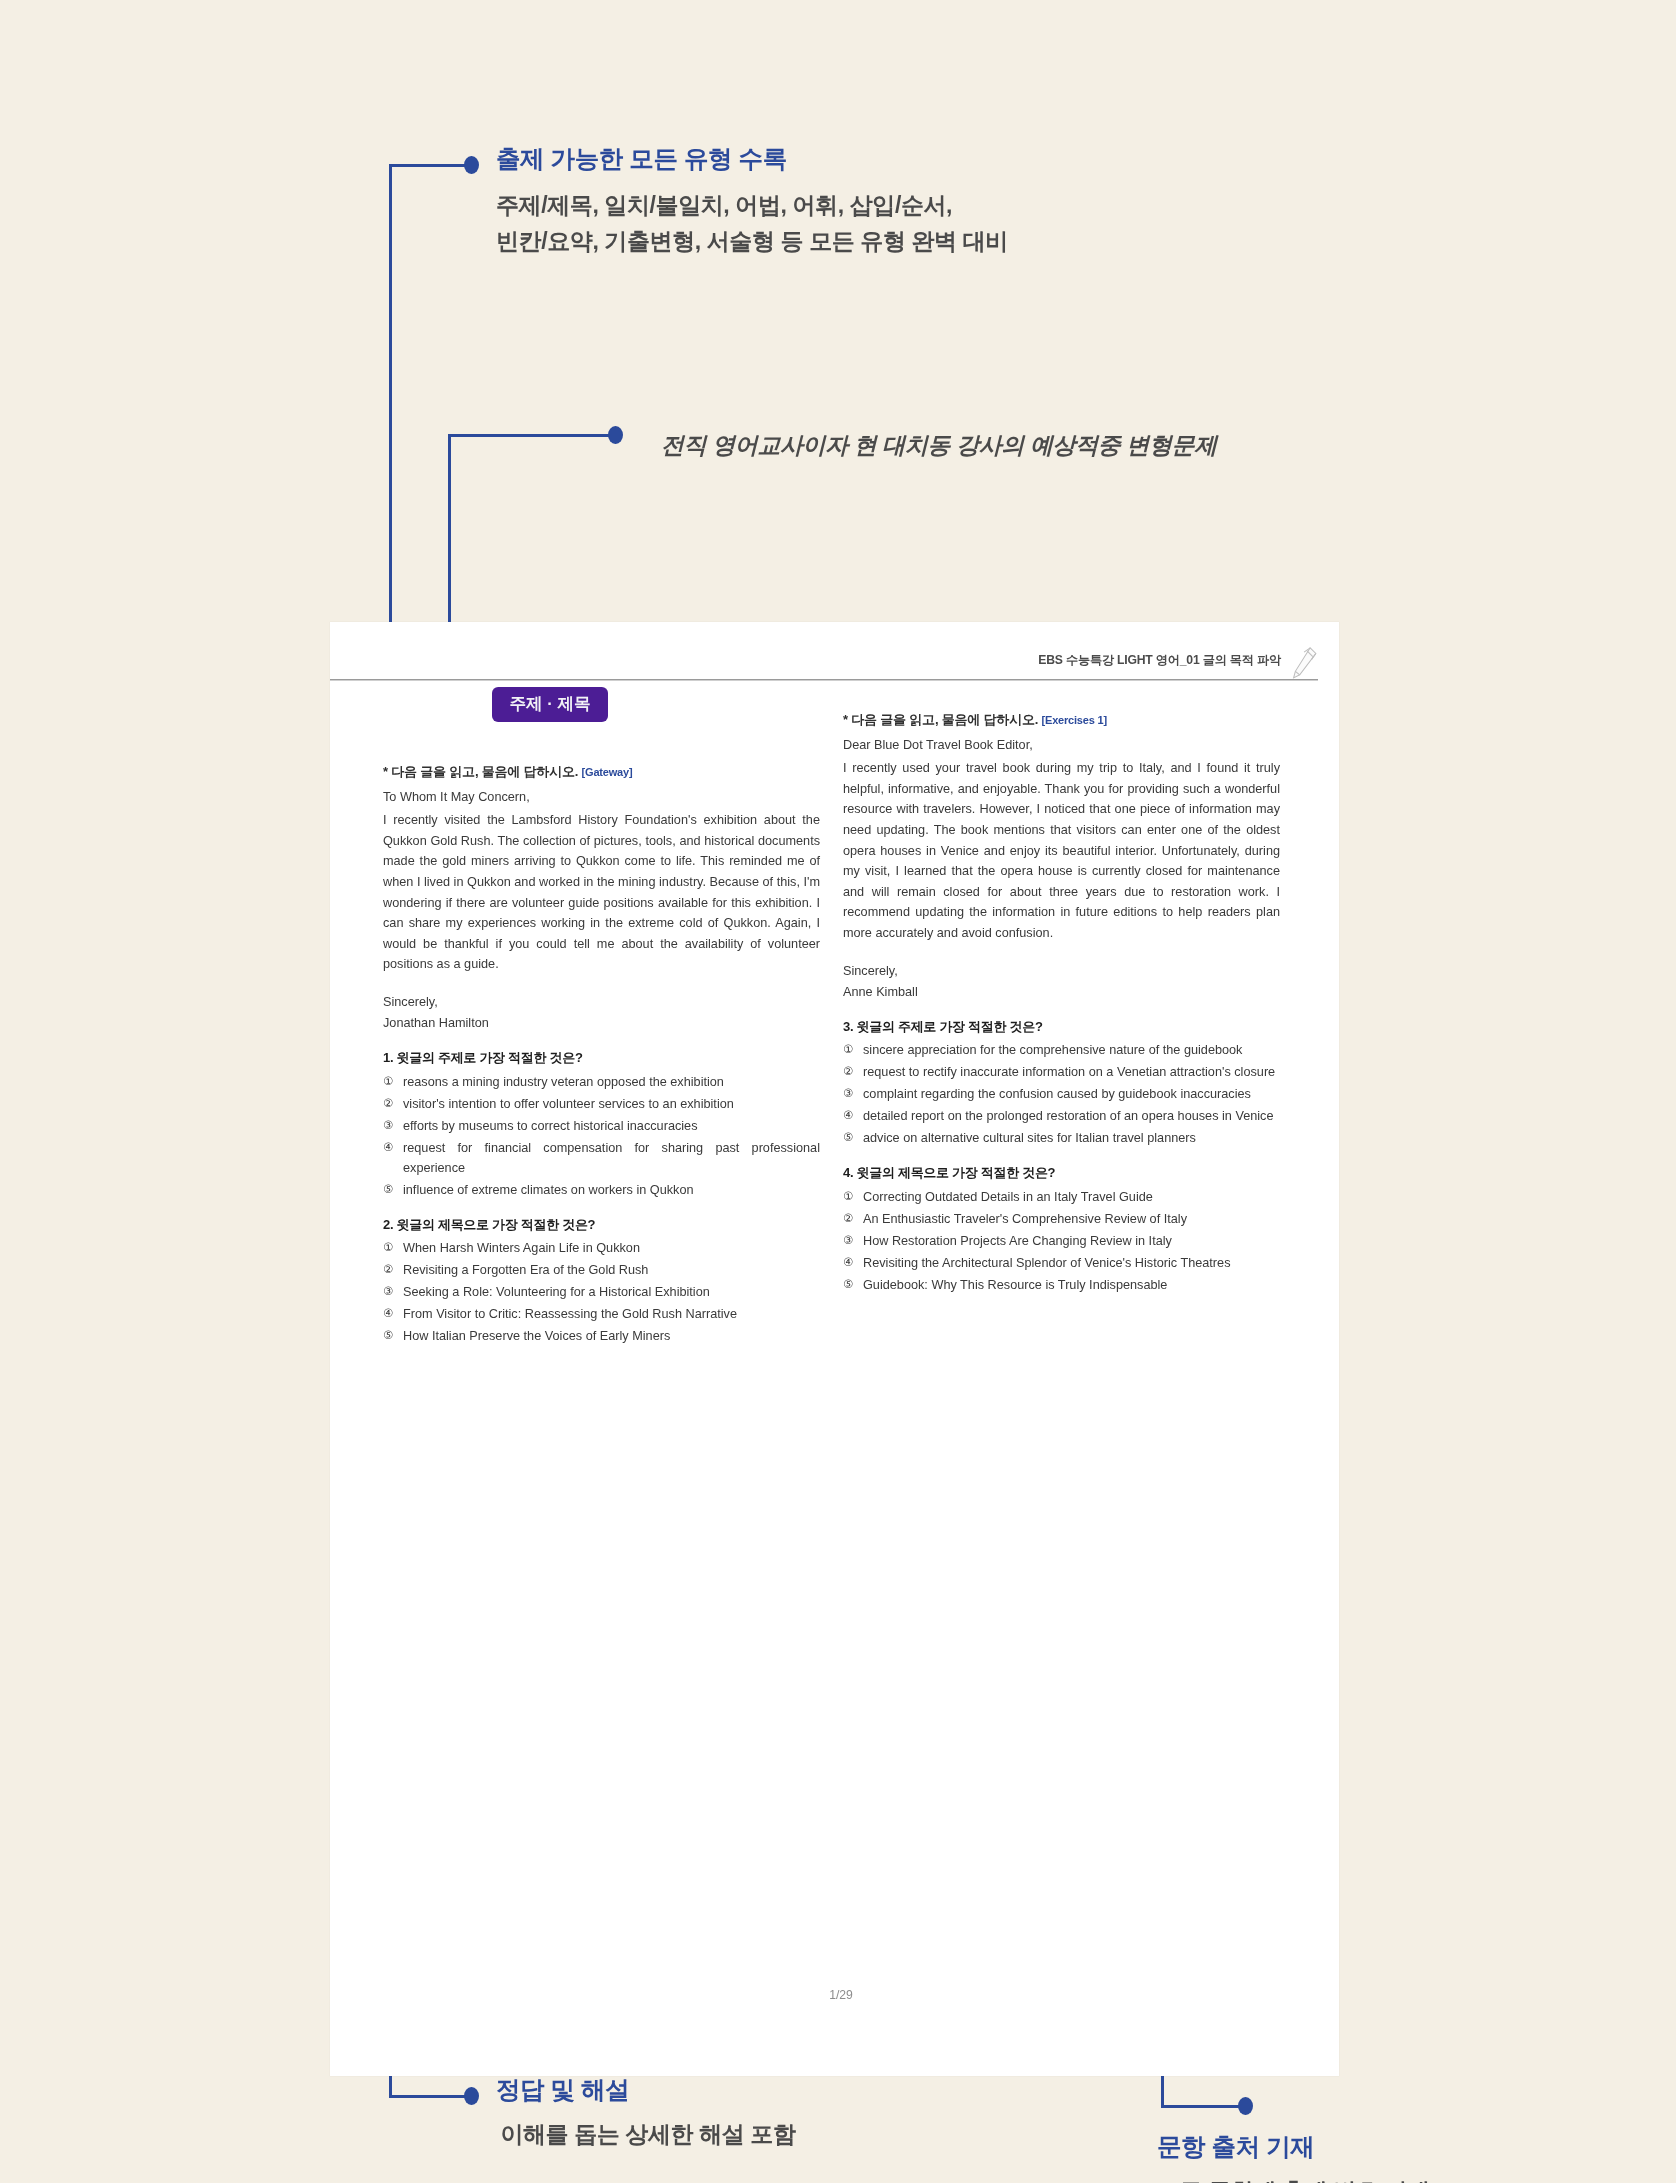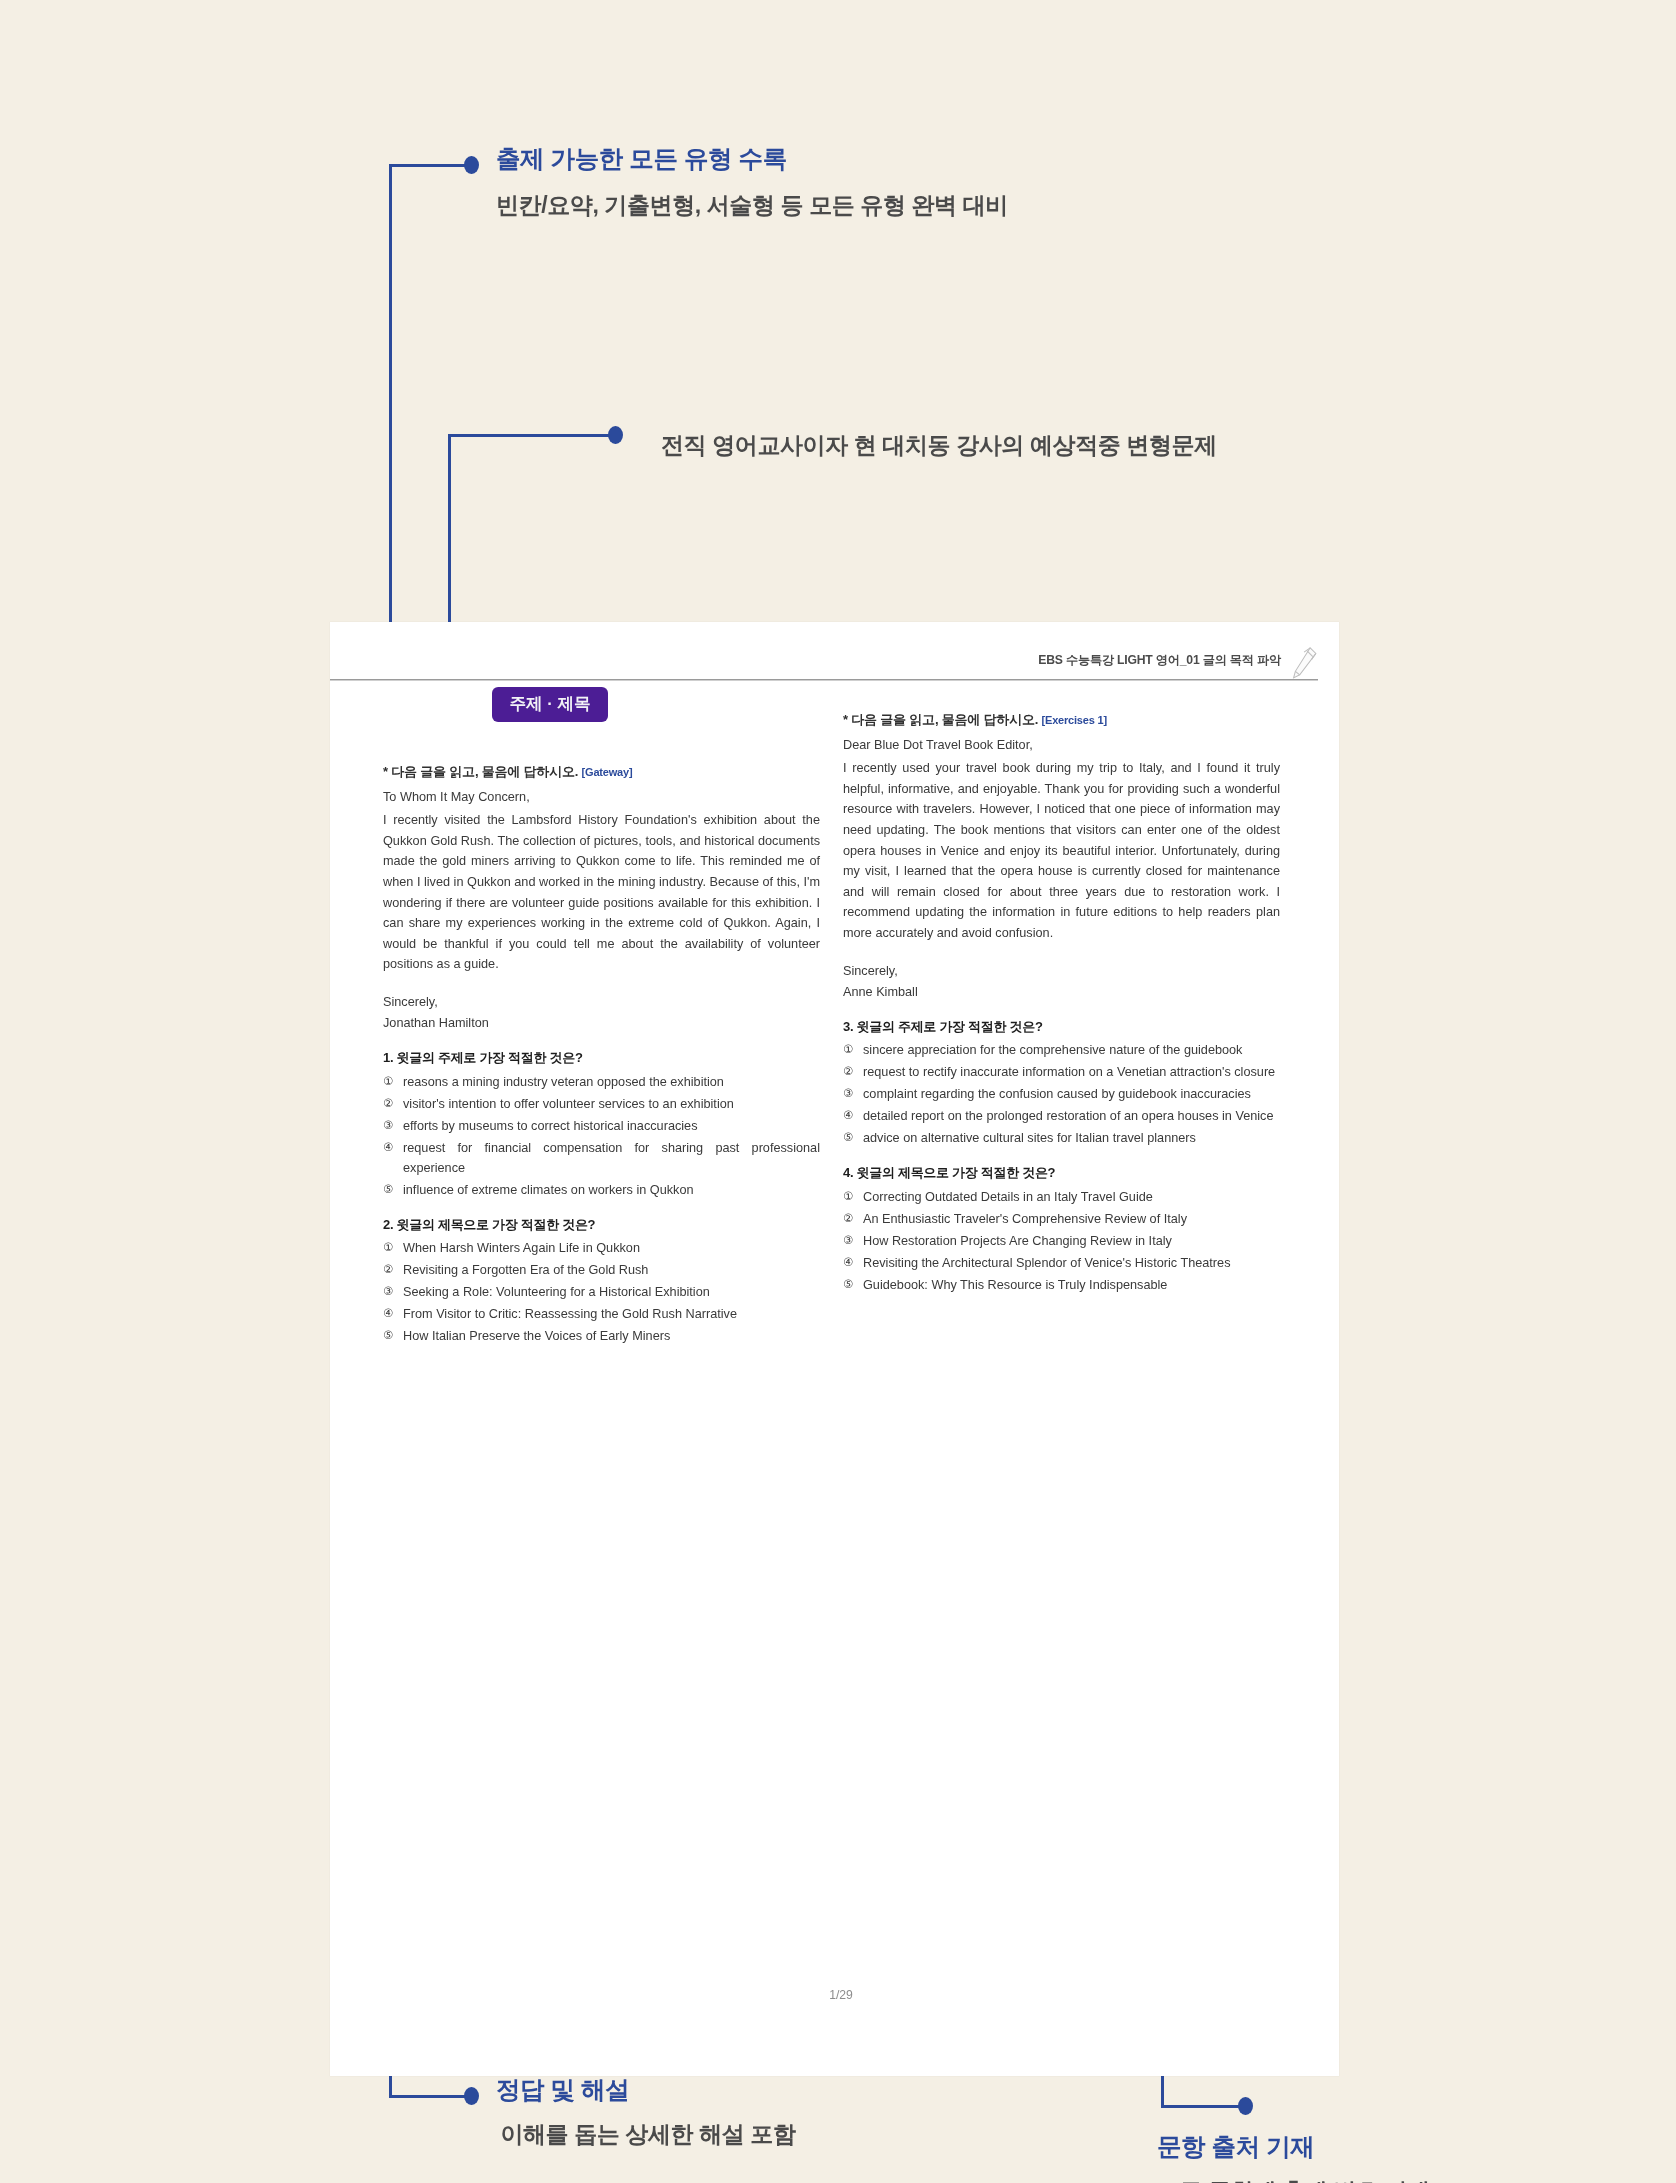--- a/index.html
+++ b/index.html
@@ -97,26 +97,27 @@
 <div class="cl-h" style="left:448px;top:434px;width:166px;"></div>
 <div class="cl-dot" style="left:608px;top:426px;"></div>
 
 <div class="cl-v" style="left:1161px;top:622px;height:1485px;"></div>
 <div class="cl-h" style="left:1161px;top:2105px;width:83px;"></div>
 <div class="cl-dot" style="left:1238px;top:2097px;"></div>
 
 <div class="ann" style="left:496px;top:144px;">
   <div class="ann-title">출제 가능한 모든 유형 수록</div>
   <div style="height:15px;"></div>
+  <div class="ann-sub">주제/제목, 일치/불일치, 어법, 어휘, 삽입/순서,</div>
   <div class="ann-sub">빈칸/요약, 기출변형, 서술형 등 모든 유형 완벽 대비</div>
 </div>
 
 <div class="ann" style="left:640px;top:413px;">
   <div style="height:15px;"></div>
-  <div class="ann-sub" style="padding-left:21px;">전직 영어교사이자 현 대치동 강사의 예상적중 변형문제</div>
+  <div class="ann-sub" style="padding-left:21px;font-style:italic;">전직 영어교사이자 현 대치동 강사의 예상적중 변형문제</div>
 </div>
 
 <div class="ann" style="left:496px;top:2075px;">
   <div class="ann-title">정답 및 해설</div>
   <div style="height:13px;"></div>
   <div class="ann-sub" style="padding-left:4.4px;">이해를 돕는 상세한 해설 포함</div>
 </div>
 
 <div class="ann" style="left:1157px;top:2132px;">
   <div class="ann-title">문항 출처 기재</div>

